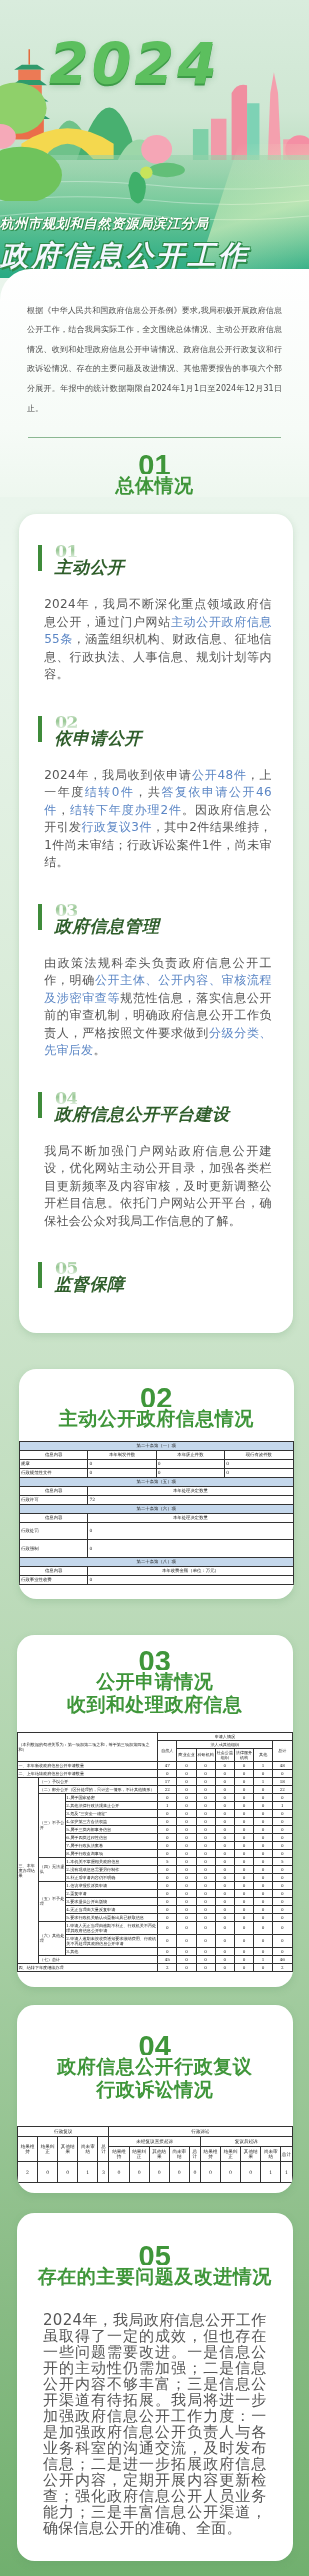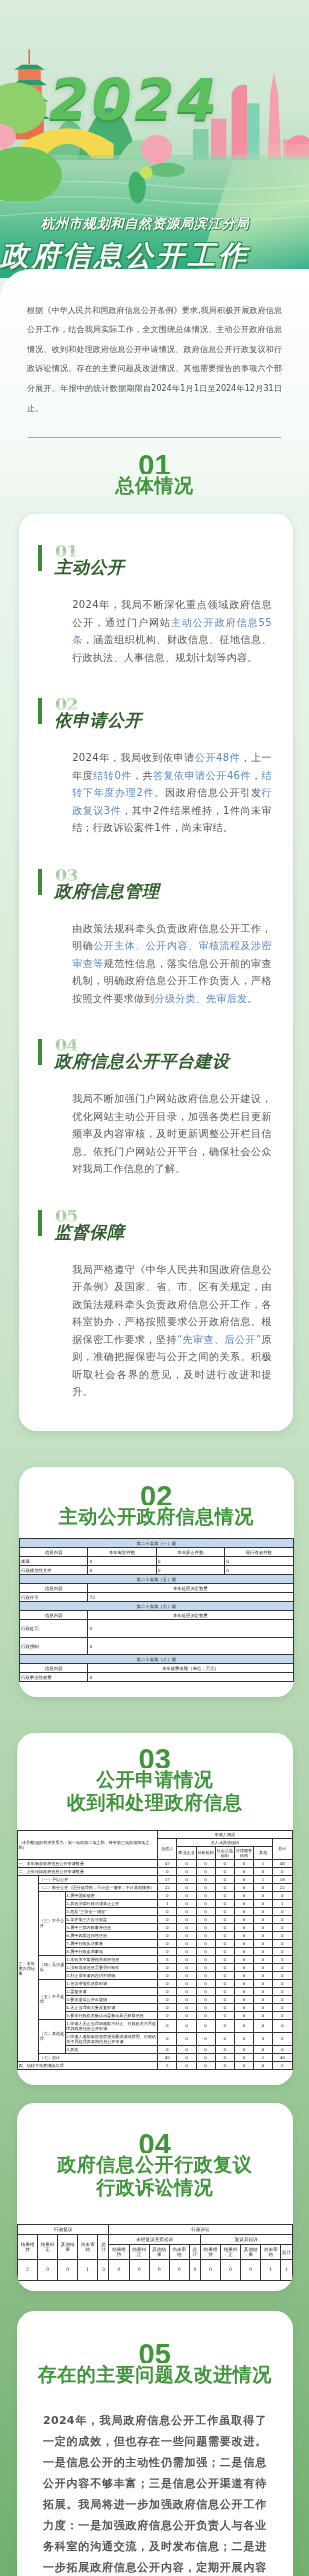--- a/index.html
+++ b/index.html
@@ -21,21 +21,20 @@
     height: 278px;
     overflow: hidden;
     background: linear-gradient(180deg, #d9ecdd 0%, #cfe7d3 40%, #b8dcc0 62%, #7ccaa0 78%, #3fb48d 90%, #1fa38a 100%);
   }
   .hero-year {
     position: absolute; left: 49px; top: 31px;
     font-family: "DejaVu Sans", sans-serif; font-weight: bold; font-style: italic;
     font-size: 57px; letter-spacing: 3.1px;
     color: #5cbf5e;
     text-shadow: 0 1.5px 0 #3e9c48, 0 3.1px 6.2px rgba(40,120,60,.25);
-    margin-top: 36px;
   }
   .hero-pagoda {
     position: absolute; left: 9.3px; top: 49px; width: 41px; height: 103px;
   }
   .hero-bridge {
     position: absolute; left: 20.6px; top: 118px; width: 93px; height: 41px;
   }
   .hero-mountains { position: absolute; left: 46px; top: 88px; width: 118px; height: 72px; }
   .hero-city { position: absolute; left: 180px; top: 62px; width: 129px; height: 98px; }
   .hero-lotus { position: absolute; left: 118px; top: 134px; width: 67px; height: 72px; }
@@ -44,21 +43,21 @@
     position: absolute; left: 0; top: 155px; width: 309px; height: 124px;
     background: linear-gradient(180deg, rgba(150,210,170,.6) 0%, rgba(110,200,150,.7) 40%, rgba(40,170,130,.9) 100%);
   }
   .hero-ripple { position:absolute; left:0; top:175px; width:309px; height:46px; opacity:.35; }
   .hero-beam {
     position: absolute; right: -20.6px; top: 144px; width: 113px; height: 134px;
     background: linear-gradient(160deg, rgba(255,255,230,.0) 0%, rgba(240,250,200,.55) 50%, rgba(255,255,255,.0) 100%);
     transform: skewX(-18deg);
   }
   .hero-org {
-    position: absolute; left: 0; width: 290px; top: 215px; text-align: center;
+    position: absolute; left: 0; width: 290px; top: 215px; 
     font-weight: bold; font-style: italic; font-size: 13.4px; color: #fff; letter-spacing: 0.5px;
     text-shadow: 0 0 1.5px #2e8a49, 1px 1px 0 #2e8a49, -0.5px -0.5px 0 #2e8a49;
   }
   .hero-title {
     position: absolute; left: 0; width: 250px; top: 237px; text-align: center;
     font-weight: bold; font-style: italic; font-size: 28px; color: #f4f7ff; letter-spacing: 3.1px;
     text-shadow: 0 0 1px #2d8a4a, 1.5px 1.5px 0 #2d8a4a, -1px -1px 0 #2d8a4a, 1px -1px 0 #2d8a4a, -1px 1px 0 #2d8a4a;
   }
 
   
@@ -99,22 +98,22 @@
     position: absolute; left: 17.5px; top: -4.1px; font-family: "DejaVu Serif", serif;
     font-size: 17.5px; font-weight: bold; letter-spacing: -1px;
     background: linear-gradient(180deg, #d9ead7 0%, #98c794 45%, rgba(255,255,255,0) 100%);
     -webkit-background-clip: text; background-clip: text; color: transparent;
   }
   .sub-title {
     position: absolute; left: 17px; top: 11px; font-weight: bold; font-style: italic;
     font-size: 17px; color: #2f5e2b; letter-spacing: 0.5px; white-space: nowrap;
   }
   .sub-body {
-    font-size: 10px; line-height: 17.5px; color: #555; padding-left: 6.7px; text-align: justify;
-    margin-bottom: 32px; letter-spacing: 0.3px; margin-left: 28px;
+    font-size: 12px; line-height: 17.5px; color: #555; padding-left: 6.7px; text-align: justify;
+    margin-bottom: 32px; letter-spacing: 0.3px;
   }
   .sub-body:last-child { margin-bottom: 10.3px; }
   .hl { color: #5b86c5; }
 
   
   .card-t { margin: 36px 15.5px 0 19px; padding: 15.5px 0 14.4px; overflow: hidden; }
   .card-t .sec-head { margin: 0 0 10.3px; }
   table.gov { border-collapse: collapse; width: 100%; font-family: "DejaVu Serif", serif; font-size: 4.4px; color: #222; }
   table.gov td { border: 0.5px solid #333; padding: 1.5px 1px; vertical-align: middle; }
   table.gov td.c { text-align: center; }
@@ -127,21 +126,21 @@
   .card-3 { margin: 36px 16.5px 0 17px; padding: 12.4px 0 15.5px; overflow: hidden; }
   .card-3 .sec-head { margin-bottom: 15.5px; }
   .card-4 { margin: 17.5px 16.5px 0 17px; padding: 27px 0 10.3px; overflow: hidden; }
   .card-4 .sec-head { margin-bottom: 25px; }
   table.rev td { font-size: 4.6px; text-align: center; padding: 2.1px 0.5px; }
 
   .card-5 { margin: 19.6px 16.5px 0 17px; padding: 29px 26px 25px 26px; }
   .card-5 .sec-head { margin-bottom: 24px; margin-left: -15.5px; margin-right: -15.5px; }
   .card-6 { margin: 41px 16.5px 0 17px; padding: 20.6px 26px 34px 26px; }
   .card-6 .sec-head { margin-bottom: 20.6px; }
-  .body-text { font-size: 11px; line-height: 21px; color: #555; text-align: justify; letter-spacing: 0.3px; font-weight: bold; }
+  .body-text { font-size: 15px; line-height: 16px; color: #555; text-align: justify; letter-spacing: 0.3px; }
 </style>
 </head>
 <body>
 
 <header class="hero">
   <svg class="hero-mountains" viewBox="0 0 230 140">
     <path d="M0 140 Q30 40 60 70 Q80 90 95 140 Z" fill="#6fc28a"></path>
     <path d="M60 140 Q110 -10 150 60 Q170 90 175 140 Z" fill="#48b070"></path>
     <path d="M140 140 Q180 60 230 140 Z" fill="#9dd7a9"></path>
   </svg>
@@ -224,21 +223,20 @@
       <div class="sub-bar"></div>
       <div class="sub-num">04</div>
       <div class="sub-title">政府信息公开平台建设</div>
     </div>
     <p class="sub-body"><span>我局不断加强门户网站政府信息公开建设，优化网站主动公开目录，加强各类栏目更新频率及内容审核，及时更新调整公开栏目信息。依托门户网站公开平台，确保社会公众对我局工作信息的了解。</span></p>
     <div class="sub-head">
       <div class="sub-bar"></div>
       <div class="sub-num">05</div>
       <div class="sub-title">监督保障</div>
     </div>
-    <p class="sub-body"><span>我局严格遵守《中华人民共和国政府信息公开条例》及国家、省、市、区有关规定，由政策法规科牵头负责政府信息公开工作，各科室协办，严格按照要求公开政府信息。根据保密工作要求，坚持</span><span class="hl">“先审查、后公开”</span><span>原则，准确把握保密与公开之间的关系。积极听取社会各界的意见，及时进行改进和提升。</span></p>
   </section>
 
 <section class="card card-t">
   <div class="sec-head">
     <span class="sec-num">02</span>
     <div class="sec-title">主动公开政府信息情况</div>
   </div>
   <table class="gov">
     <colgroup>
         <col style="width:25%">

